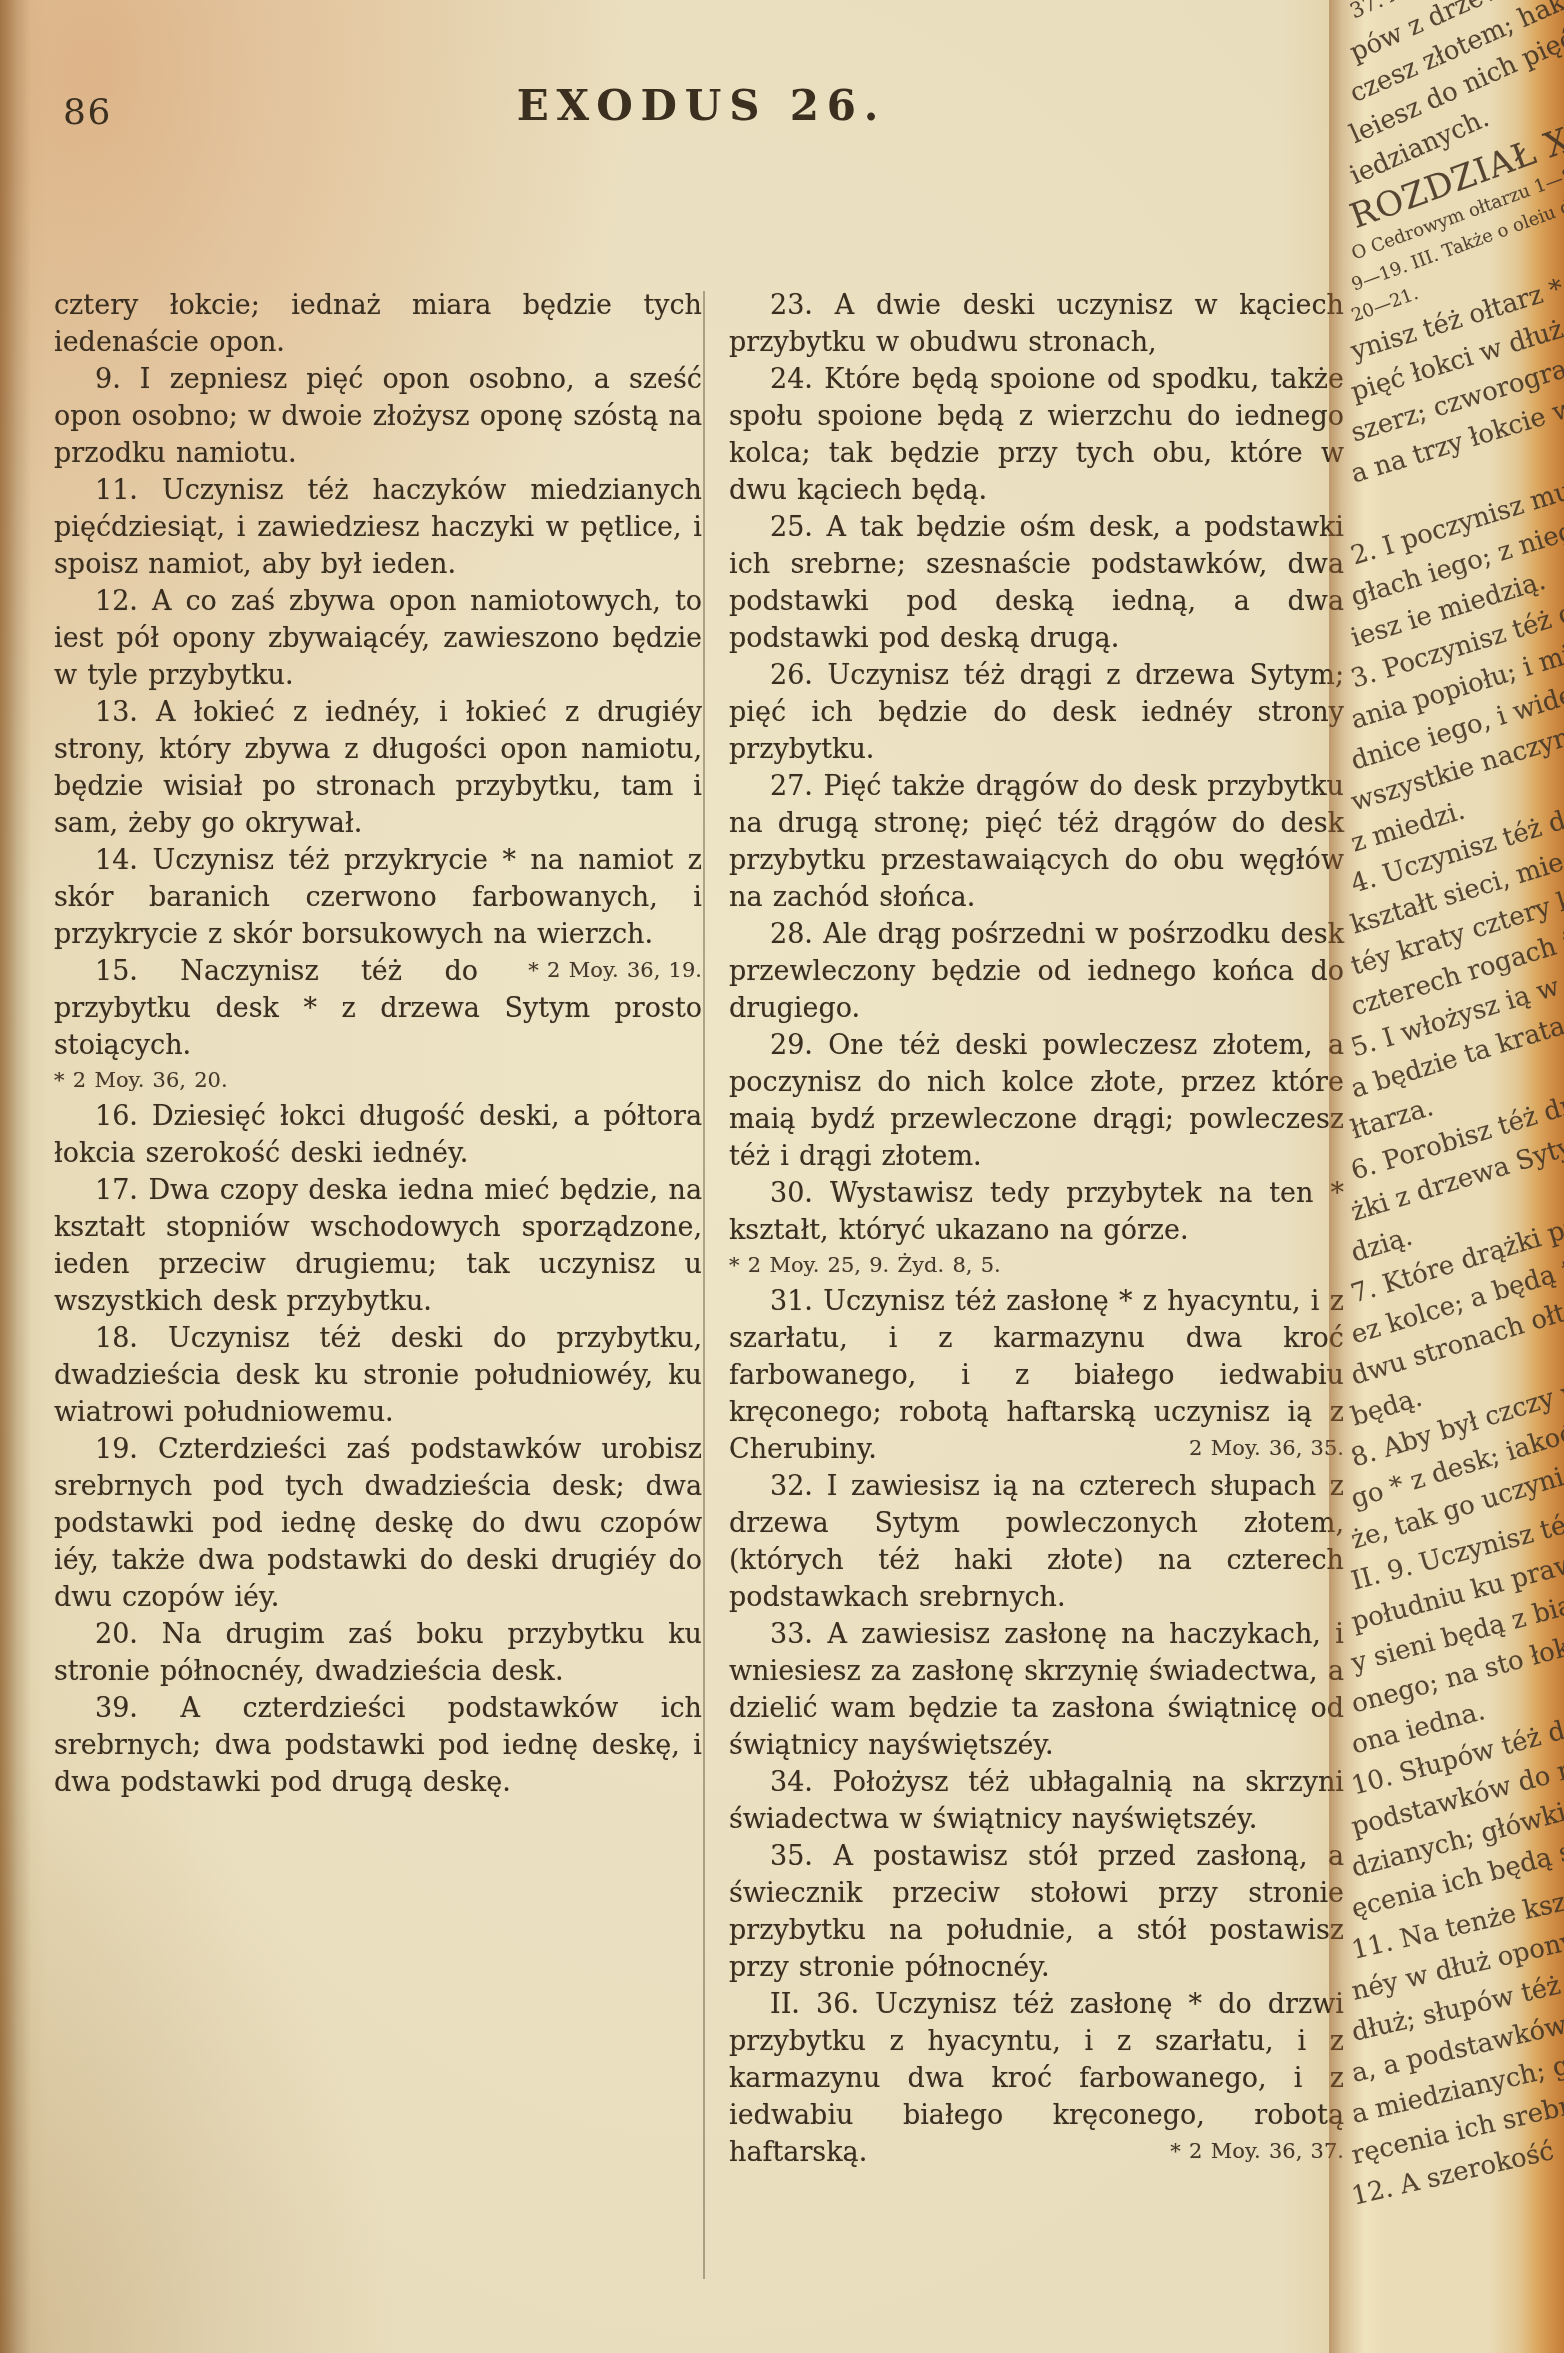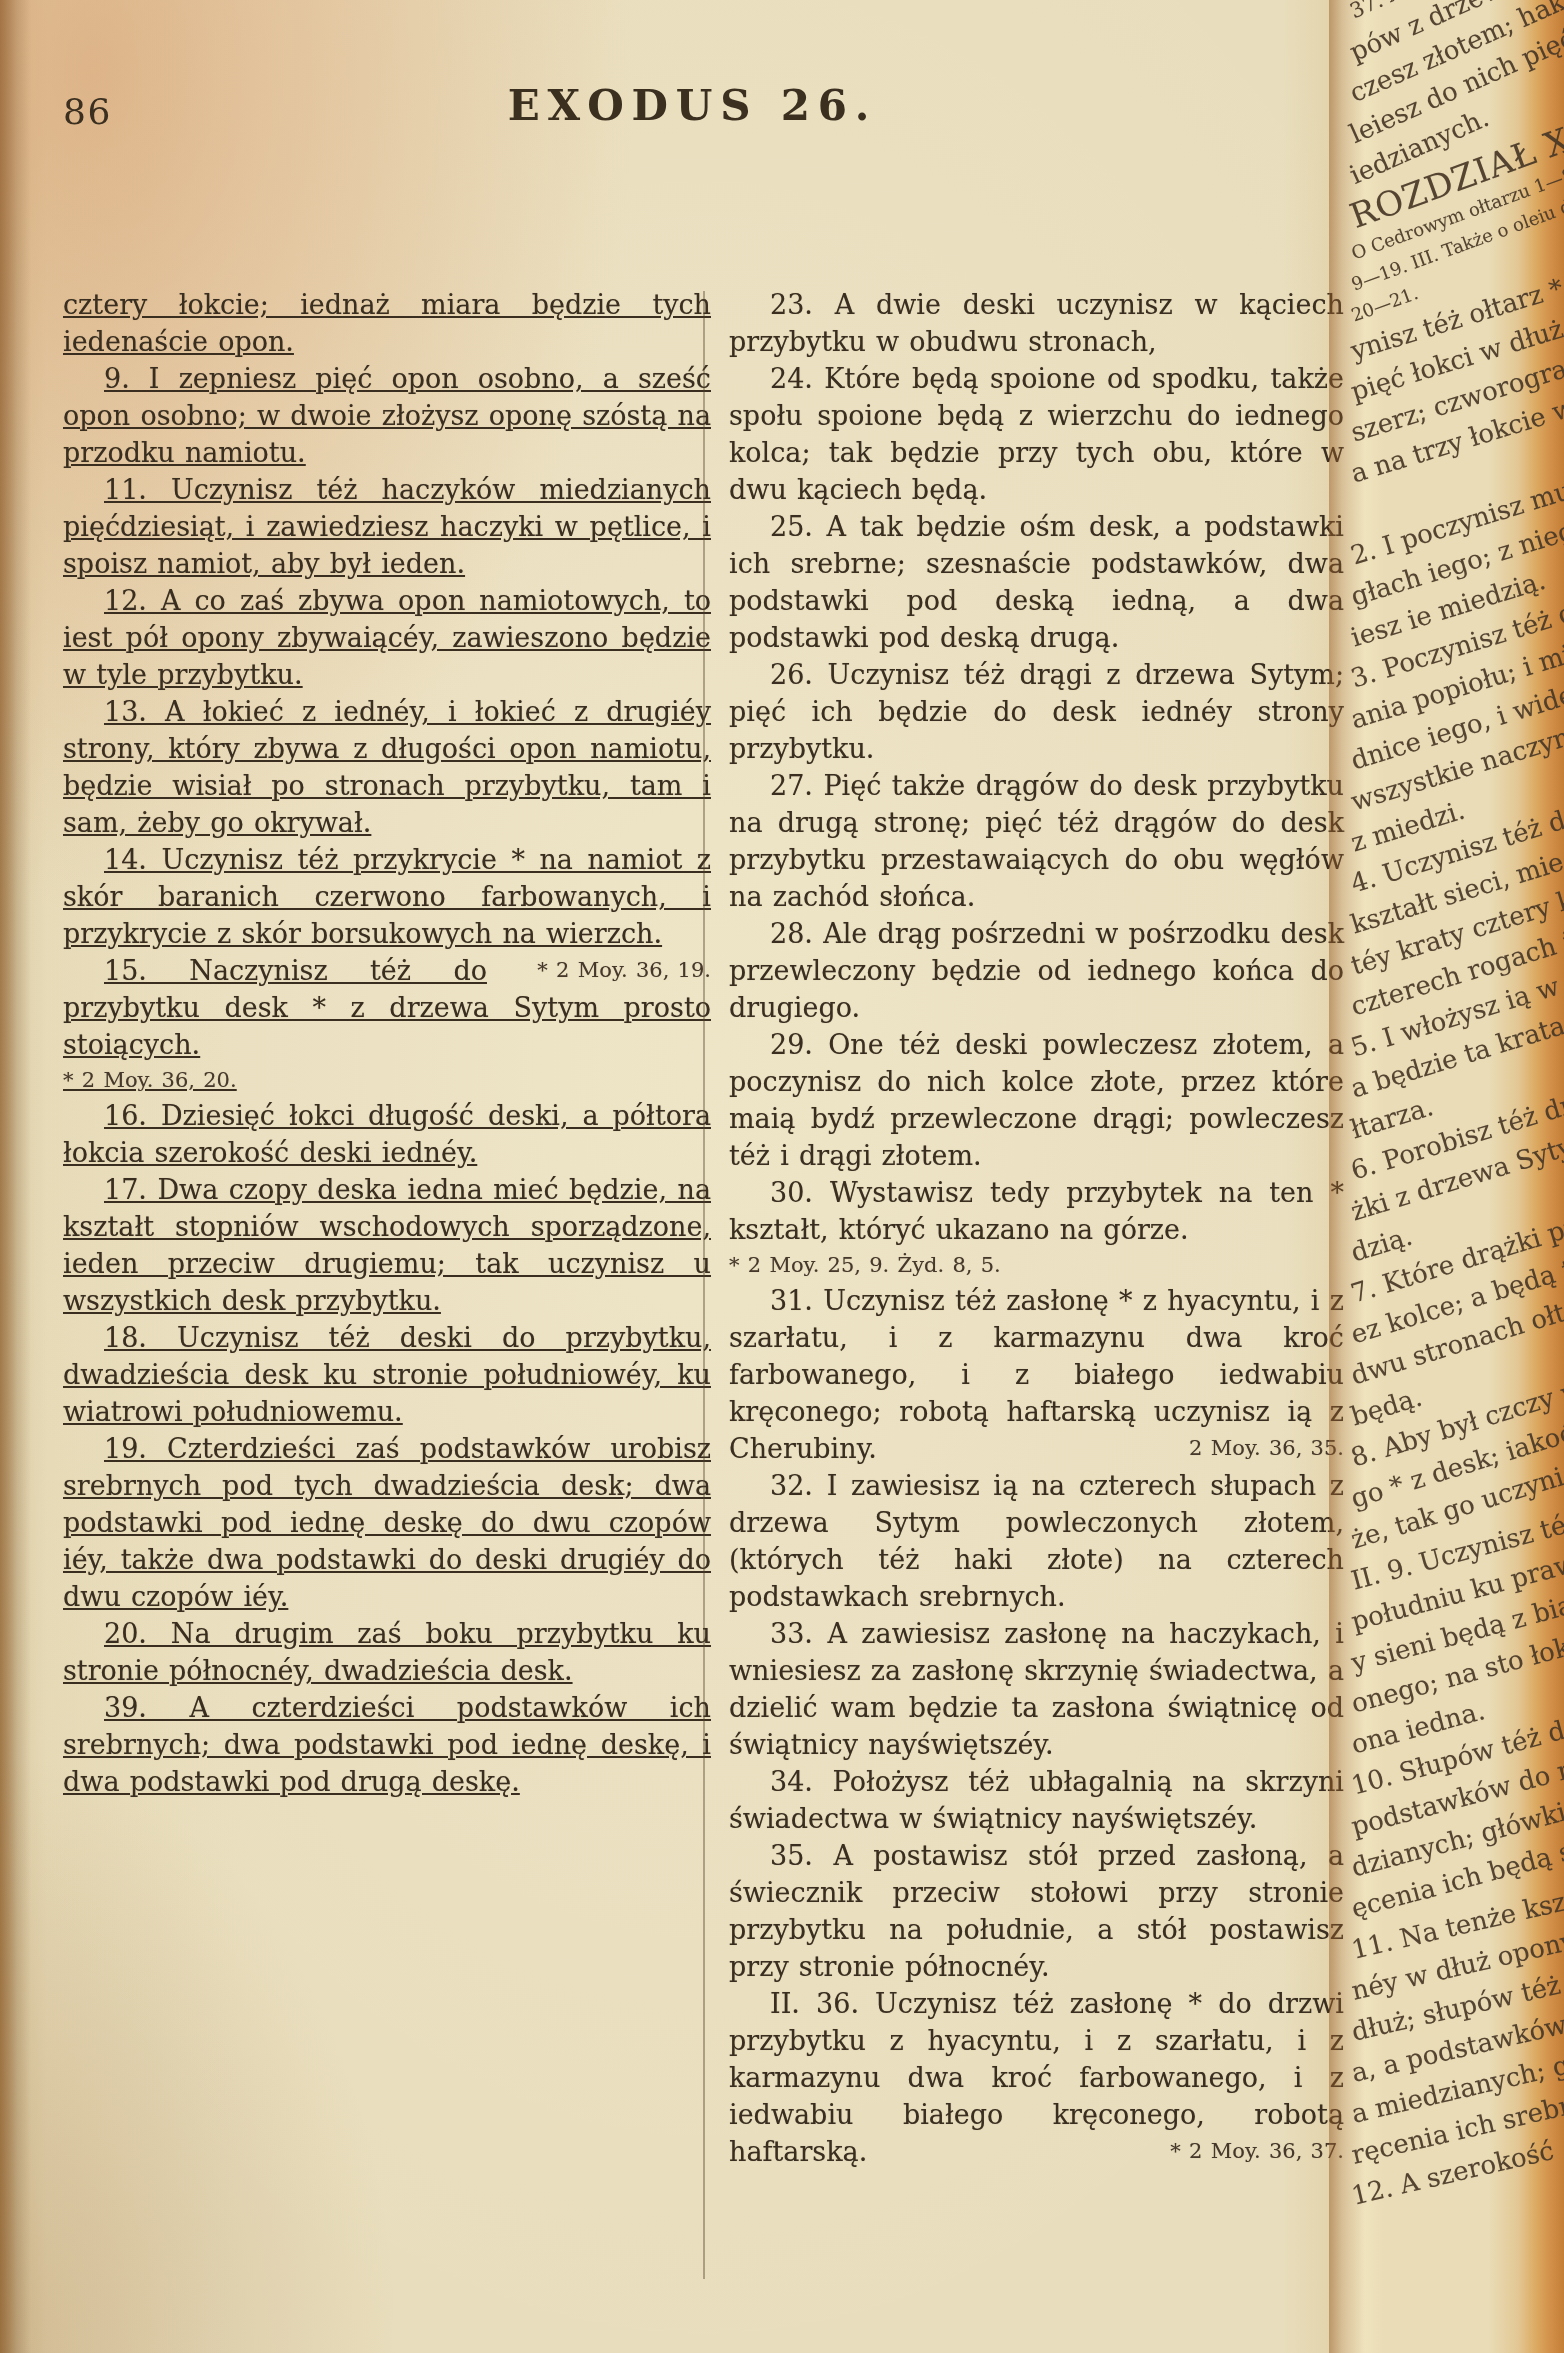--- a/index.html
+++ b/index.html
@@ -15,30 +15,30 @@
       radial-gradient(ellipse at 0% 100%, rgba(150,100,50,.25), rgba(150,100,50,0) 18%),
       radial-gradient(ellipse at 45% 45%, rgba(252,246,224,.30), rgba(252,246,224,0) 75%),
       linear-gradient(90deg, #c89f68 0px, #ddcda6 17px, #e5d8b4 47px, #e8ddbc 235px, #e8ddbc 1283px, #e3d4ac 1330px, #e8ddbc 1346px);
   }
   .page-number{
     position:absolute;top:91px;left:47px;font-size:36px;color:#3b2f20;
     letter-spacing:1.6px;
     margin-left:16px;
   }
   .header{
-    position:absolute;top:81px;left:43px;width:1299px;text-align:center;
+    position:absolute;top:81px;left:52px;width:1299px;text-align:center;
     font-size:42px;font-weight:600;letter-spacing:7.8px;color:#3b2f20;
   }
   .col{
     position:absolute;top:286px;
     font-size:27px;line-height:37px;text-align:justify;color:#392e1f;
     text-shadow:0 0 0.8px rgba(59,47,32,.35);
     word-spacing:1.6px;
   }
-  .col-left{left:63px;width:648px;text-decoration:underline;}
+  .col-left{left:54px;width:648px;}
   .col-right{left:729px;width:615px;}
   .divider{
     position:absolute;left:703px;top:291px;height:1988px;width:1.6px;
     background:rgba(80,62,38,.40);
   }
   .verse{margin:0;text-indent:41px;padding:0;}
   .verse.noindent{text-indent:0;}
   .fn{font-size:21px;color:#46382a;}
   .fn-float{float:right;line-height:37px;margin-left:9.4px;}
   .fn-line{display:block;text-indent:0;padding-right:20.3px;line-height:34px;}

